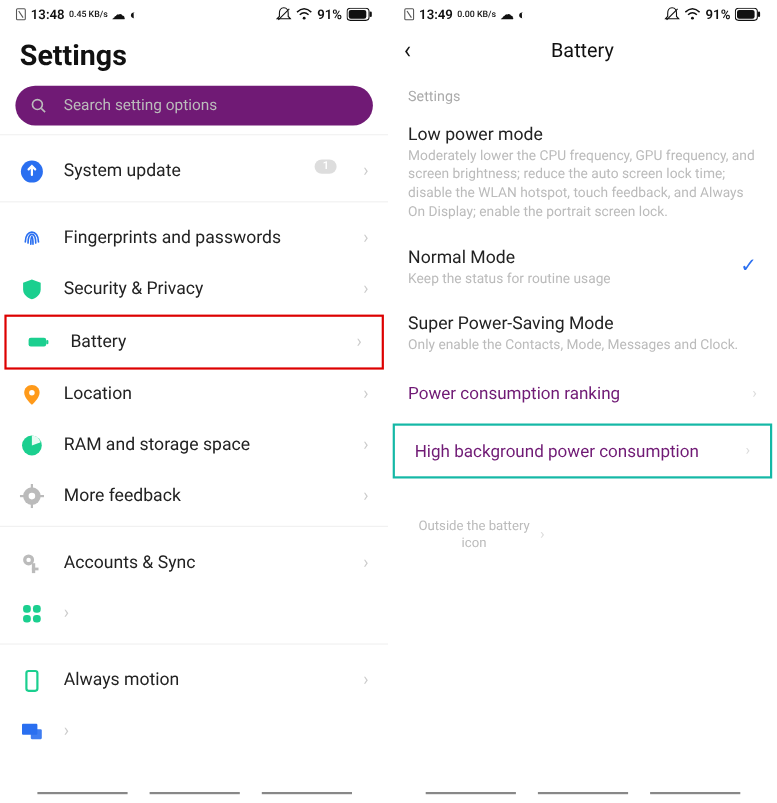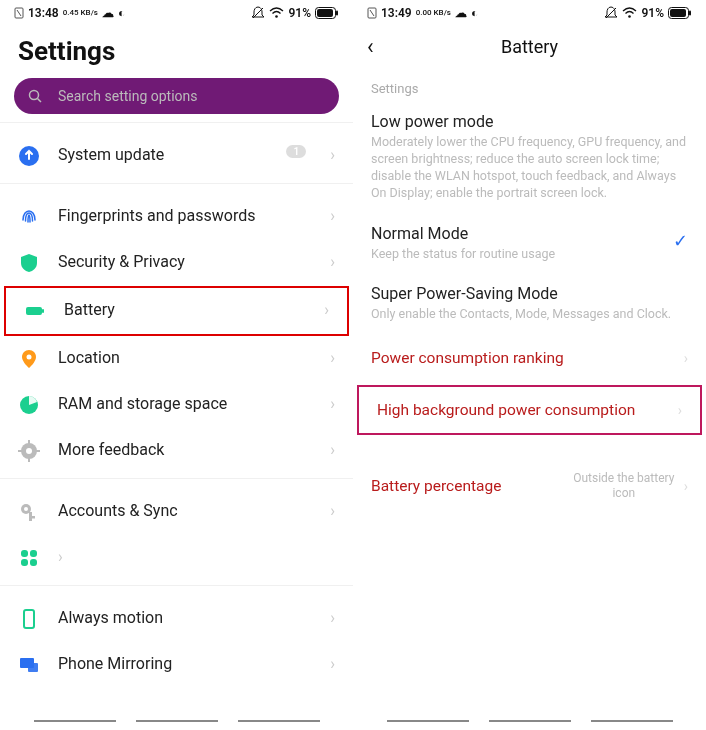--- a/index.html
+++ b/index.html
@@ -38,25 +38,25 @@
   .hdr .back { font-size: 22px; color:#111; width:28px; }
   .hdr .ttl { flex:1; text-align:center; font-size:18px; color:#111; padding-right:28px; }
 
   .sec-label { font-size: 13px; color: #aaa; padding: 14px 18px 6px 18px; }
   .opt { padding: 10px 18px 12px 18px; position:relative; }
   .opt .name { font-size: 16px; color:#222; }
   .opt .desc { font-size: 12.5px; color:#bbb; margin-top:3px; line-height:1.35; }
   .check { position:absolute; right:18px; top:16px; color:#2a6ff0; font-size:18px; }
 
   .plainrow { display:flex; align-items:center; padding: 14px 18px; }
-  .plainrow .name { font-size: 15.5px; color:#b91c1c; flex:1; }
+  .plainrow .name { font-size: 15.5px; color:#701a75; flex:1; }
   .plainrow .chev { color:#ddd; font-size:14px; }
   .plainrow .val { font-size:12px; color:#bbb; text-align:center; line-height:1.2; margin-right:0; max-width:120px; }
 
-  .highlight2 { border:2px solid #be185d; margin: 4px 4px; }
+  .highlight2 { border:2px solid #14b8a6; margin: 4px 4px; }
 
   
   svg { display:block; }
 </style>
 </head>
 <body>
 
 <div class="screen">
   <div class="status">
     <div class="left">
@@ -235,21 +235,20 @@
       <span class="lbl">Always motion</span>
       <span class="chev">›</span>
     </div>
     <div class="row">
       <span class="ico">
         <svg width="22" height="22" viewBox="0 0 22 22">
             <rect x="2" y="4" width="14" height="10" rx="1" fill="#2a6ff0"></rect>
             <rect x="10" y="9" width="10" height="9" rx="1" fill="#2a6ff0" opacity="0.9"></rect>
           </svg>
       </span>
-      <span class="lbl">Phone Mirroring</span>
       <span class="chev">›</span>
     </div>
   </div>
 
   <div class="bottom-bars">
       <span></span>
       <span></span>
       <span></span>
     </div>
 </div>
@@ -325,21 +324,20 @@
   <div class="highlight2">
     <div class="plainrow">
       <span class="name">High background power consumption</span>
       <span class="chev">›</span>
     </div>
   </div>
 
   <div style="height:18px"></div>
 
   <div class="plainrow">
-    <span class="name">Battery percentage</span>
     <span class="val">Outside the battery icon</span>
     <span class="chev">›</span>
   </div>
 
   <div class="bottom-bars">
       <span></span>
       <span></span>
       <span></span>
     </div>
 </div>

